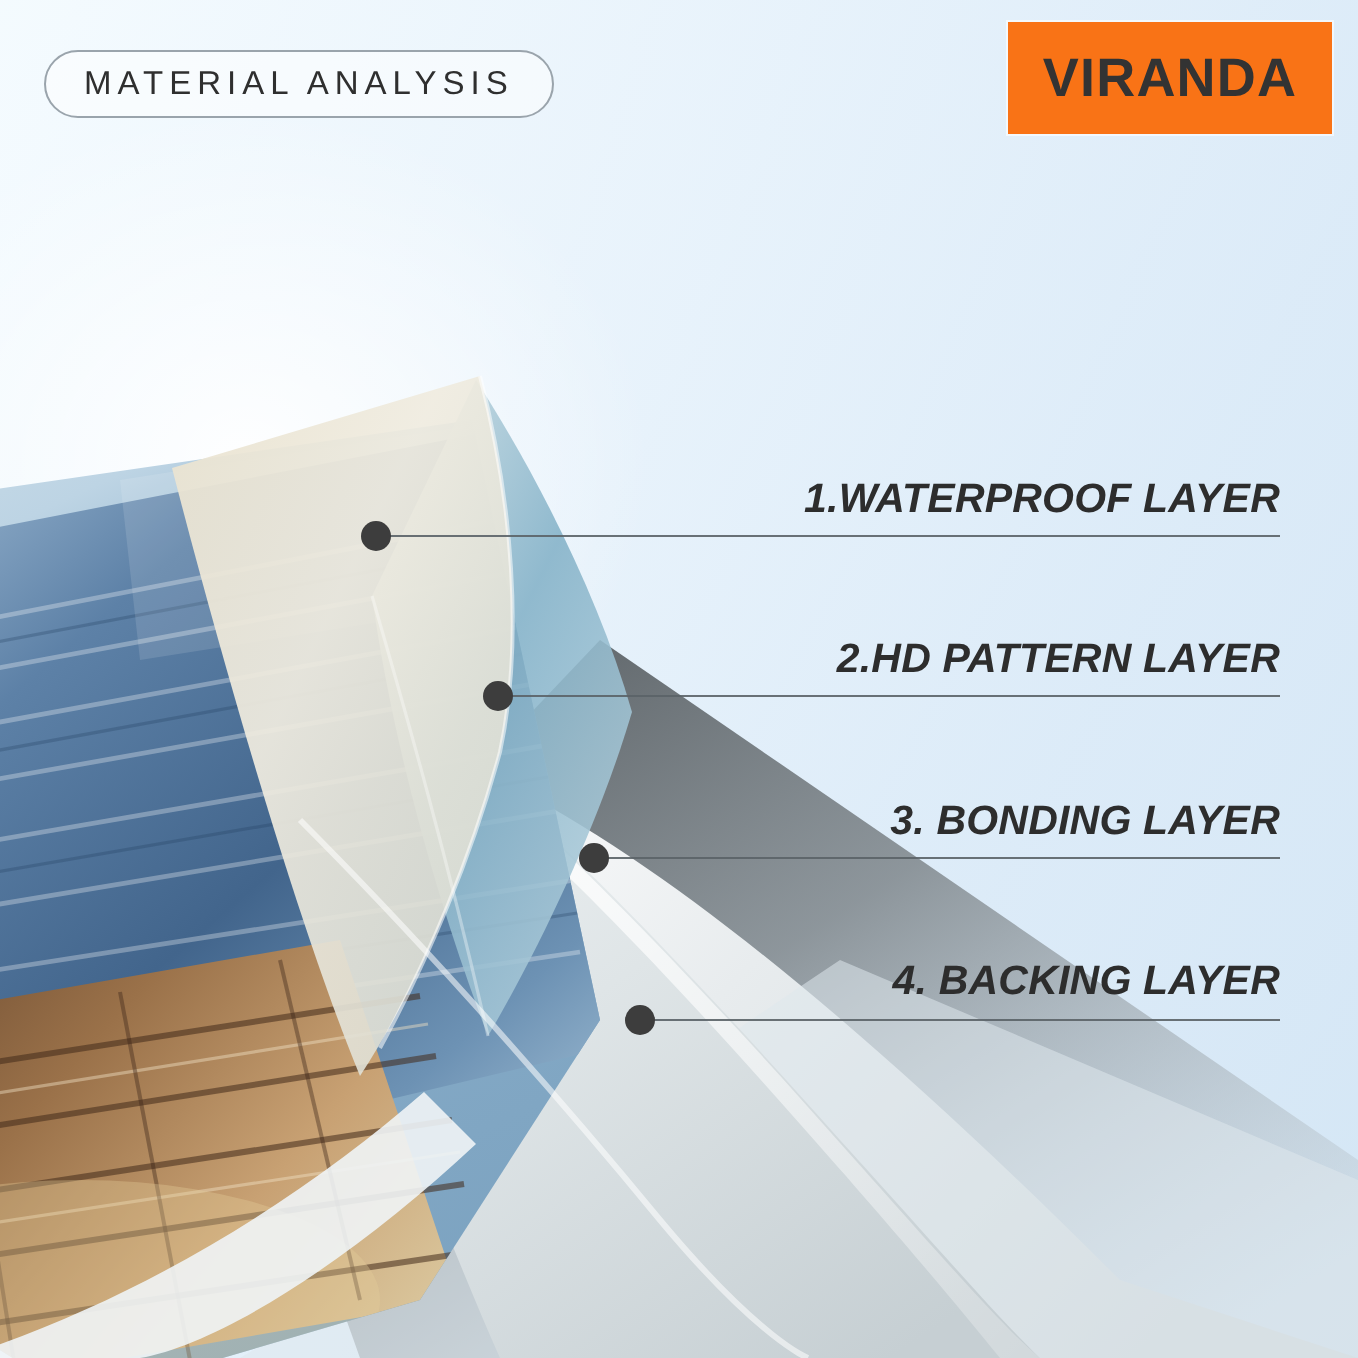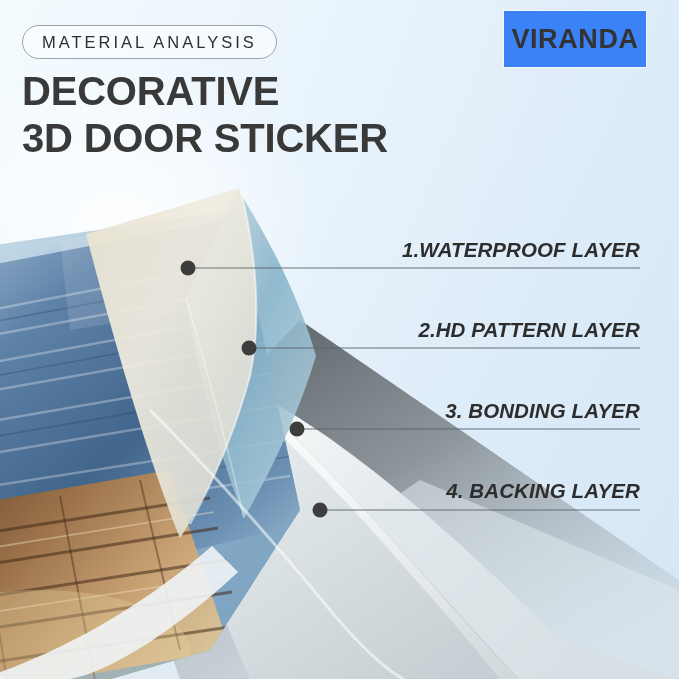--- a/index.html
+++ b/index.html
@@ -70,23 +70,23 @@
     line-height: 47px;
     letter-spacing: -0.2px;
     white-space: nowrap;
   }
   .headline .l2 { display: block; }
 
   .logo-box {
     position: absolute;
     left: 504px;
     top: 11px;
-    width: 142px;
+    width: 162px;
     height: 56px;
-    background: #3b82f6;
+    background: #f97316;
     display: flex;
     align-items: center;
     justify-content: center;
     box-shadow: 0 0 0 1px rgba(255,255,255,.6);
   }
   .logo-text {
     font-size: 27px;
     font-weight: 700;
     color: #333333;
     letter-spacing: .6px;
@@ -300,22 +300,18 @@
     <span class="callout-label">3. BONDING LAYER</span>
   </div>
   <div class="callout" id="co4">
     <span class="callout-label">4. BACKING LAYER</span>
   </div>
 
   <div class="badge">
     <span class="badge-text">MATERIAL ANALYSIS</span>
   </div>
 
-  <div class="headline">
-    <span class="l1">DECORATIVE</span>
-    <span class="l2">3D DOOR STICKER</span>
-  </div>
 
   <div class="logo-box">
     <span class="logo-text">VIRANDA</span>
   </div>
 
 </div>
 
 </body></html>

